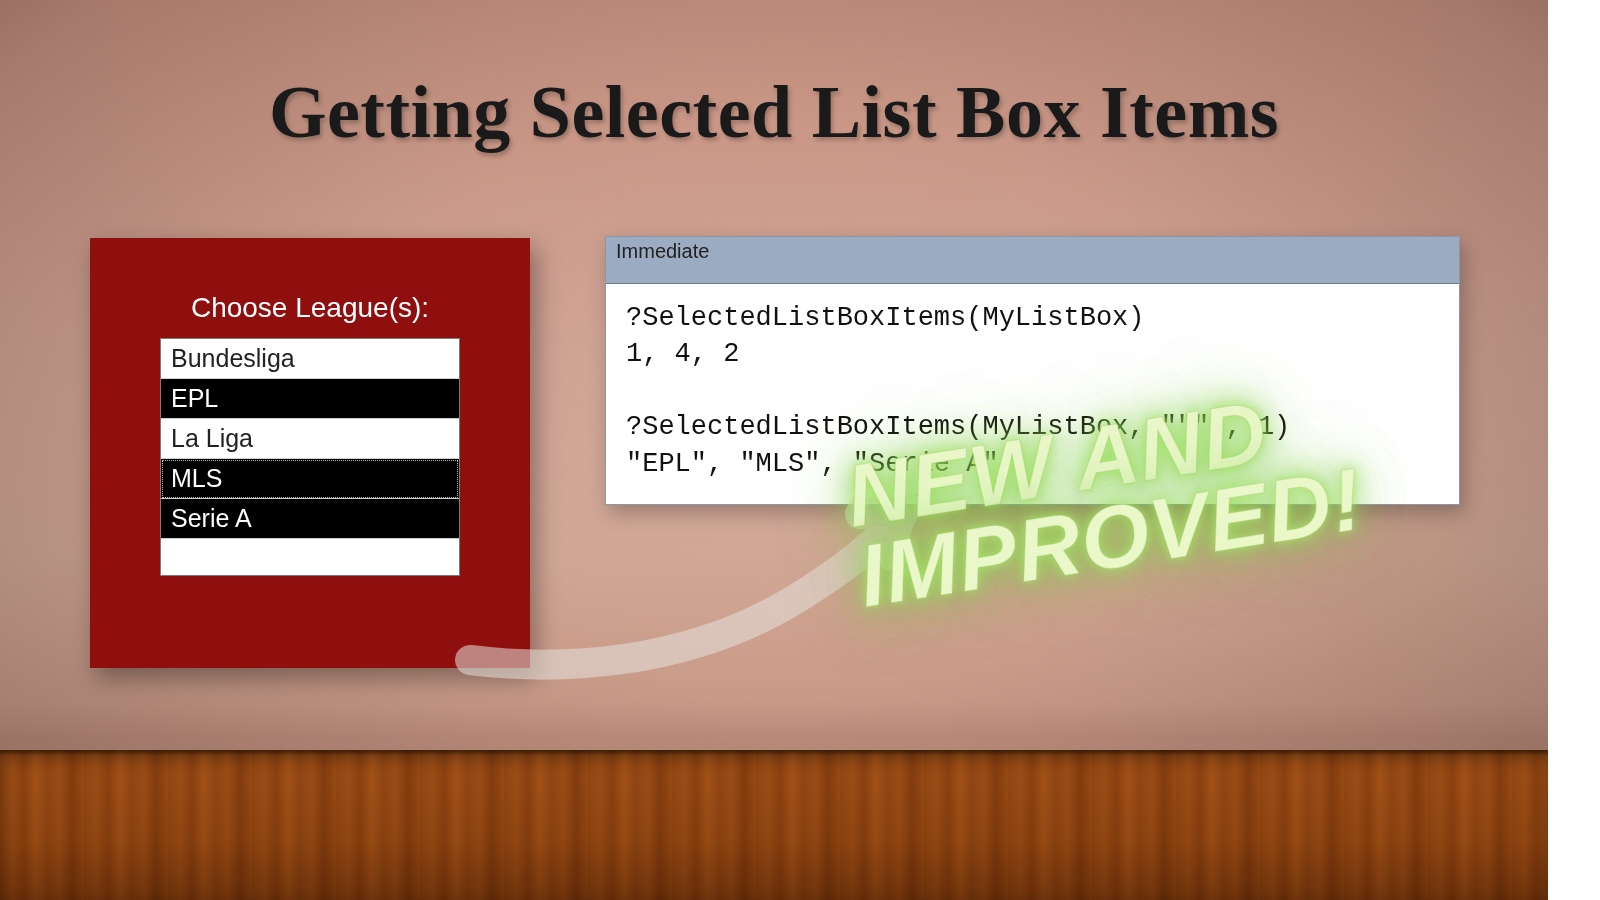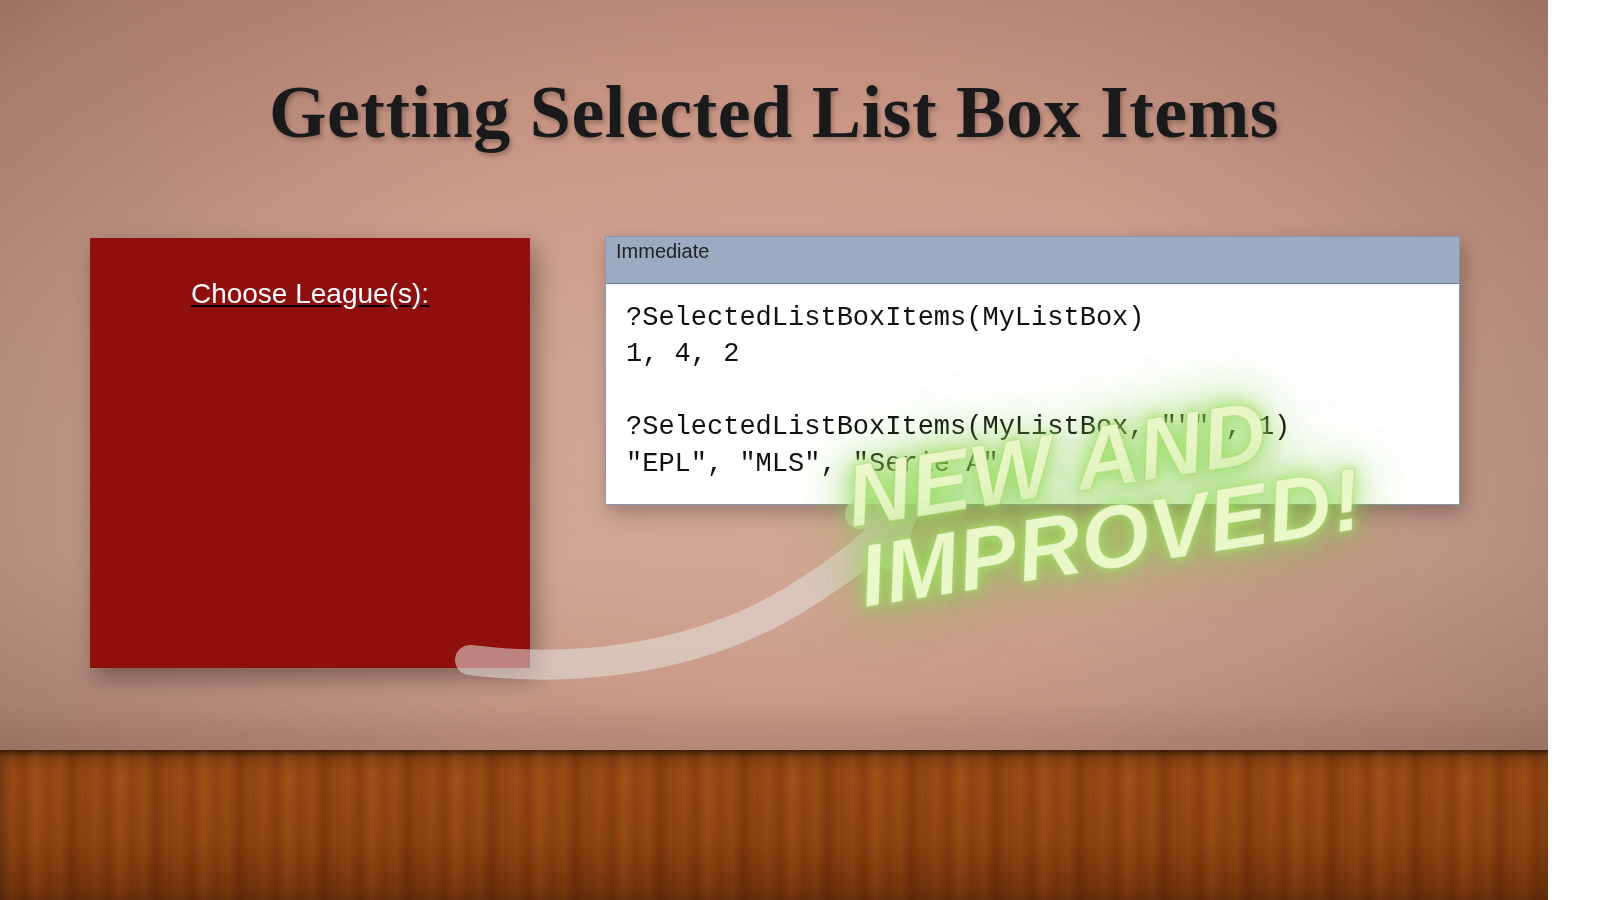--- a/index.html
+++ b/index.html
@@ -43,22 +43,21 @@
     letter-spacing: 0.5px;
     text-shadow: 2px 3px 4px rgba(0,0,0,0.25);
   }
 
   .card {
     position: absolute;
     top: 238px; left: 90px;
     width: 440px; height: 430px;
     background: #8f0e0e;
     box-shadow: 6px 10px 22px rgba(0,0,0,0.35);
-    padding: 40px 42px 30px 42px;
-    text-decoration: underline;
+    padding: 54px 42px 30px 42px;
   }
   .card-label {
     color: #fff;
     font-family: "Segoe UI", Arial, sans-serif;
     font-size: 28px;
     text-align: center;
     margin-bottom: 14px;
   }
   .listbox {
     background: #fff;
@@ -145,20 +144,28 @@
 </head>
 <body>
 
 <div class="stage">
   <div class="vignette"></div>
 
   <h1 class="title">Getting Selected List Box Items</h1>
 
   <div class="card">
     <div class="card-label">Choose League(s):</div>
+    <div class="listbox" id="listbox">
+        <div class="lb-item">Bundesliga</div>
+        <div class="lb-item selected">EPL</div>
+        <div class="lb-item">La Liga</div>
+        <div class="lb-item selected focus">MLS</div>
+        <div class="lb-item selected">Serie A</div>
+        <div class="lb-empty"></div>
+      </div>
   </div>
 
   <div class="immediate">
     <div class="imm-title">Immediate</div>
     <div class="imm-body" id="imm-body">?SelectedListBoxItems(MyListBox)
 1, 4, 2
 
 ?SelectedListBoxItems(MyListBox, """", 1)
 "EPL", "MLS", "Serie A"</div>
   </div>

